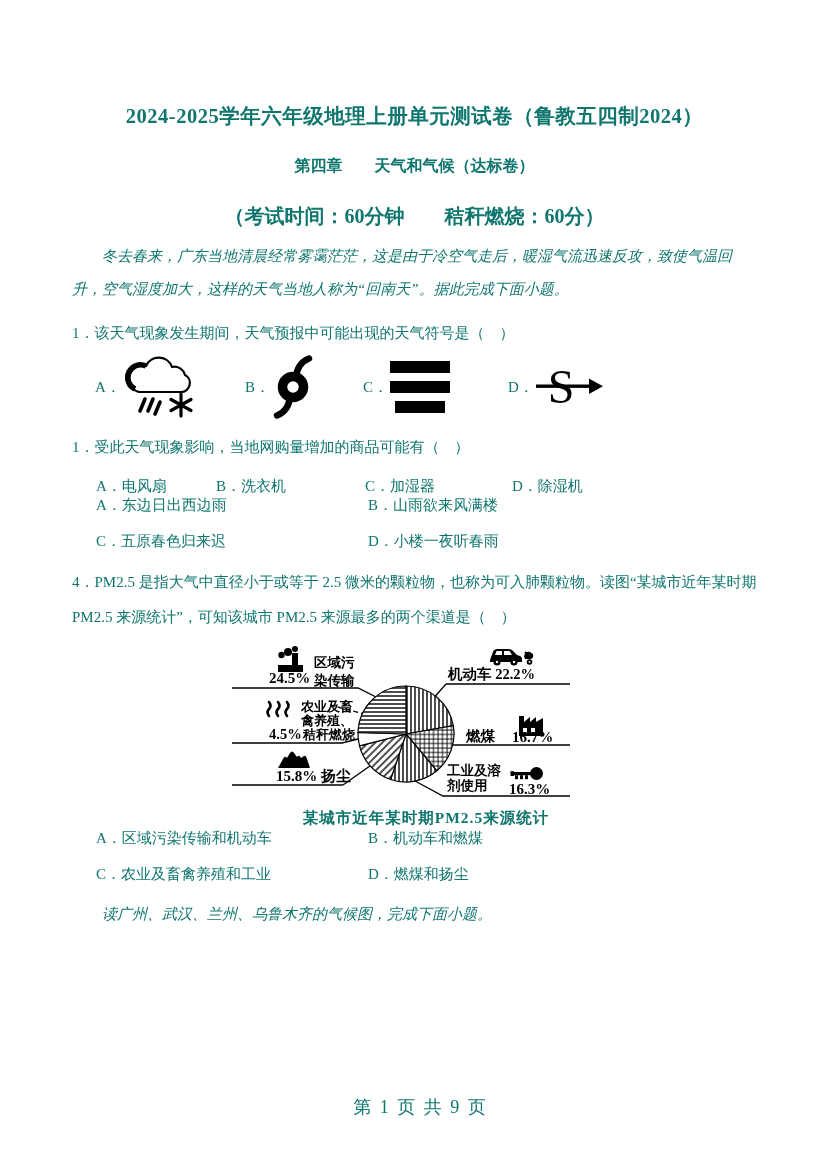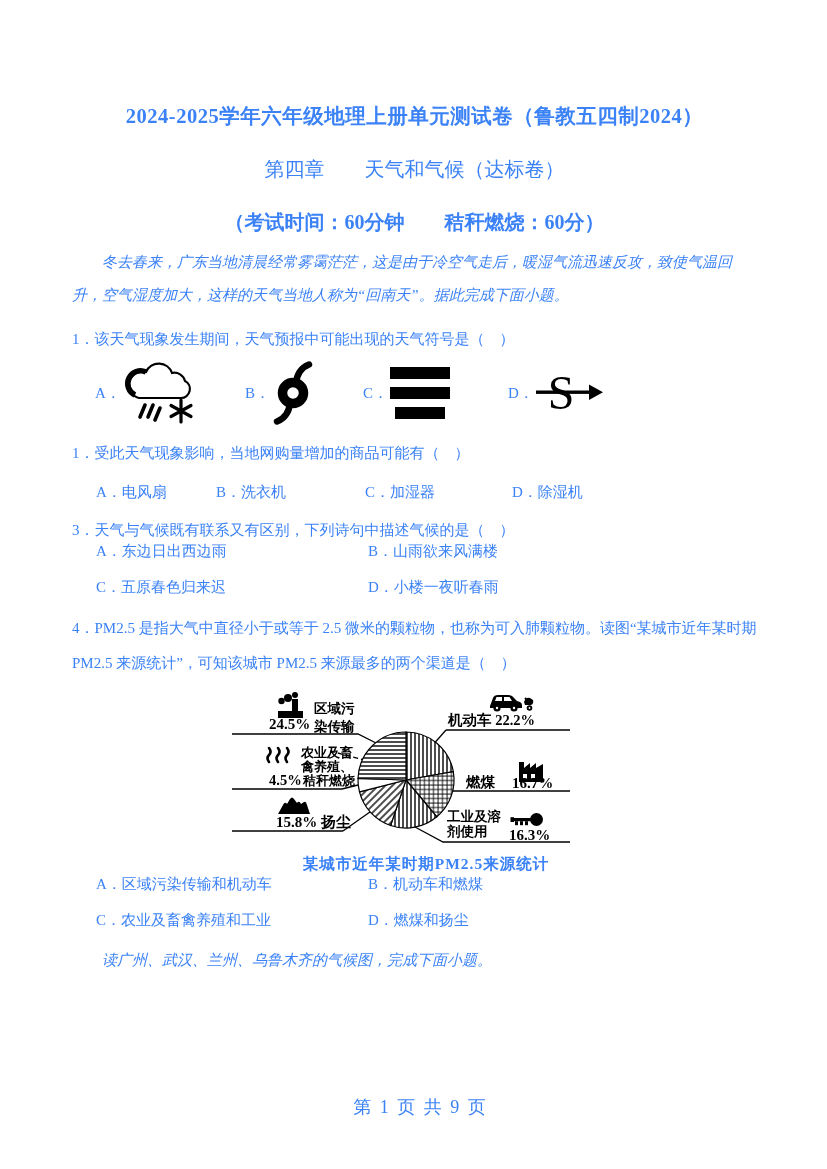--- a/index.html
+++ b/index.html
@@ -1,22 +1,22 @@
 <!DOCTYPE html>
 <html lang="zh"><head>
 <meta charset="utf-8">
 <style>
   html,body{margin:0;padding:0;background:#e8e8e8;}
   .page{
     position:relative;width:827px;height:1169px;margin:0 auto;background:#ffffff;
-    font-family:"Liberation Serif","DejaVu Serif",serif;color:#3b82f6;overflow:hidden;
+    font-family:"Liberation Serif","DejaVu Serif",serif;color:#0f766e;overflow:hidden;
   }
   .content{padding:102px 70px 0 72px;}
   .t1{font-size:20.5px;font-weight:bold;text-align:center;letter-spacing:.5px;}
-  .t2{font-size:20px;font-weight:normal;text-align:center;margin-top:26px;}
+  .t2{font-size:16px;font-weight:bold;text-align:center;margin-top:26px;}
   .t3{font-size:20px;font-weight:bold;text-align:center;margin-top:26px;}
   .sec-heading{margin-top:38px;font-size:15px;font-weight:bold;line-height:27px;
     padding-left:30px;text-indent:-30px;}
   .intro{margin-top:10px;font-size:15px;font-style:italic;line-height:33px;text-indent:2em;}
   .q{margin-top:12px;font-size:15px;line-height:24px;}
   .q4{line-height:35px;margin-top:14px;}
   .sym-row{position:relative;height:72px;margin-top:6px;}
   .sym-group{position:absolute;top:0;height:72px;display:flex;align-items:center;gap:2px;}
   .opt-letter{font-size:15px;}
   .opts-flex{display:flex;margin-top:18px;margin-left:24px;font-size:15px;}
@@ -158,21 +158,20 @@
     </div>
 
     <div class="q">1．受此天气现象影响，当地网购量增加的商品可能有（　）</div>
     <div class="opts-flex">
       <span class="o1">A．电风扇</span>
       <span class="o2">B．洗衣机</span>
       <span class="o3">C．加湿器</span>
       <span class="o4">D．除湿机</span>
     </div>
 
-    <div class="q" style="margin-top:16px">3．天气与气候既有联系又有区别，下列诗句中描述气候的是（　）</div>
     <div class="opts-grid">
       <span>A．东边日出西边雨</span>
       <span>B．山雨欲来风满楼</span>
       <span>C．五原春色归来迟</span>
       <span>D．小楼一夜听春雨</span>
     </div>
 
     <div class="q q4">4．PM2.5 是指大气中直径小于或等于 2.5 微米的颗粒物，也称为可入肺颗粒物。读图“某城市近年某时期PM2.5 来源统计”，可知该城市 PM2.5 来源最多的两个渠道是（　）</div>
 
     <div class="figure">

